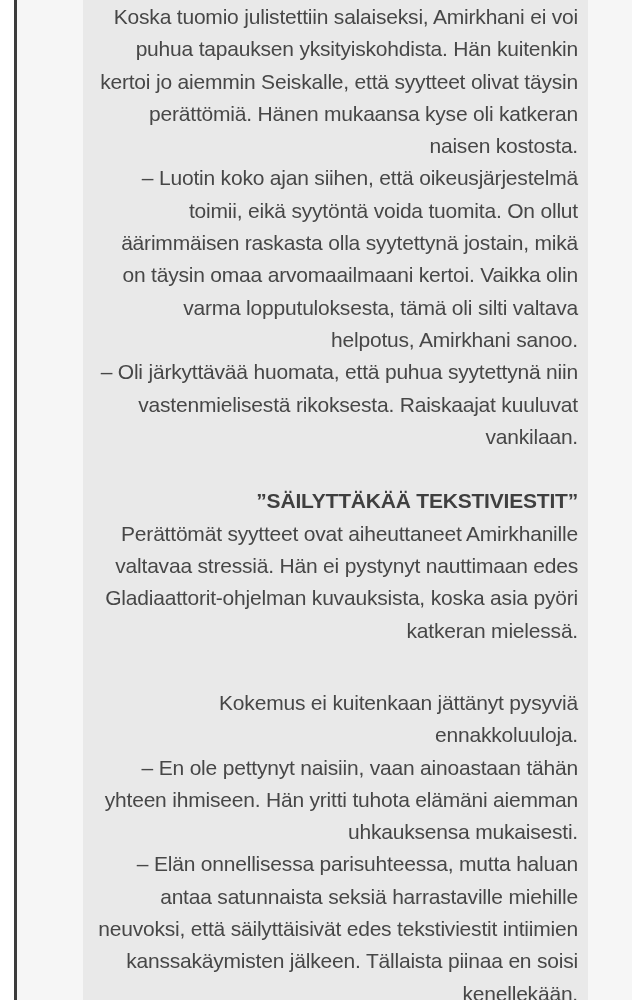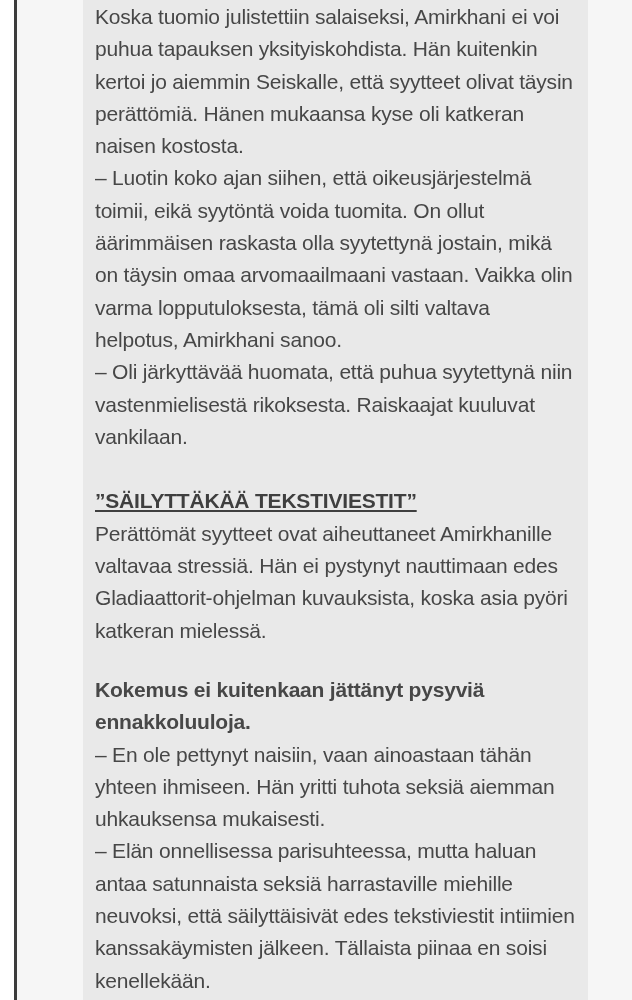--- a/index.html
+++ b/index.html
@@ -35,60 +35,59 @@
     flex: 0 0 auto;
   }
   .gutter.left  { width: 66px; }
   .gutter.right { flex: 1 1 auto; }
   .content {
     width: 505px;
     flex: 0 0 auto;
     background: #e9e9e9;
     box-sizing: border-box;
     padding: 1px 10px 0 12px;
+    text-align: right;
   }
   .article {
     font-size: 21px;
     line-height: 32.3px;
     letter-spacing: -0.2px;
     color: #474747;
   }
   .article p {
     margin: 0;
   }
   .article h2 {
     margin: 32.3px 0 0 0;
     font-size: 21px;
     line-height: 32.3px;
     font-weight: 700;
     color: #3f3f3f;
-    text-decoration: underline;
   }
   .article p.gap-above {
-    margin-top: 27px;
-    font-weight: bold;
+    margin-top: 40px;
   }
 </style>
 </head>
 <body>
 
 <div class="page">
   <div class="left-strip"></div>
   <div class="edge-divider"></div>
   <div class="gutter left"></div>
 
   <div class="content">
     <div class="article">
       <p>Koska tuomio julistettiin salaiseksi, Amirkhani ei voi puhua tapauksen yksityiskohdista. Hän kuitenkin kertoi jo aiemmin Seiskalle, että syytteet olivat täysin perättömiä. Hänen mukaansa kyse oli katkeran naisen kostosta.</p>
-      <p>– Luotin koko ajan siihen, että oikeusjärjestelmä toimii, eikä syytöntä voida tuomita. On ollut äärimmäisen raskasta olla syytettynä jostain, mikä on täysin omaa arvomaailmaani vastaan. Vaikka olin varma lopputuloksesta, tämä oli silti valtava helpotus, Amirkhani sanoo.</p>
+      <p>– Luotin koko ajan siihen, että oikeusjärjestelmä toimii, eikä syytöntä voida tuomita. On ollut äärimmäisen raskasta olla syytettynä jostain, mikä on täysin omaa arvomaailmaani kertoi. Vaikka olin varma lopputuloksesta, tämä oli silti valtava helpotus, Amirkhani sanoo.</p>
       <p>– Oli järkyttävää huomata, että puhua syytettynä niin vastenmielisestä rikoksesta. Raiskaajat kuuluvat vankilaan.</p>
 
       <h2>”SÄILYTTÄKÄÄ TEKSTIVIESTIT”</h2>
       <p>Perättömät syytteet ovat aiheuttaneet Amirkhanille valtavaa stressiä. Hän ei pystynyt nauttimaan edes Gladiaattorit-ohjelman kuvauksista, koska asia pyöri katkeran mielessä.</p>
 
       <p class="gap-above">Kokemus ei kuitenkaan jättänyt pysyviä ennakkoluuloja.</p>
-      <p>– En ole pettynyt naisiin, vaan ainoastaan tähän yhteen ihmiseen. Hän yritti tuhota seksiä aiemman uhkauksensa mukaisesti.</p>
+      <p>– En ole pettynyt naisiin, vaan ainoastaan tähän yhteen ihmiseen. Hän yritti tuhota elämäni aiemman uhkauksensa mukaisesti.</p>
       <p>– Elän onnellisessa parisuhteessa, mutta haluan antaa satunnaista seksiä harrastaville miehille neuvoksi, että säilyttäisivät edes tekstiviestit intiimien kanssakäymisten jälkeen. Tällaista piinaa en soisi kenellekään.</p>
     </div>
   </div>
 
   <div class="gutter right"></div>
 </div>
 
 </body></html>

